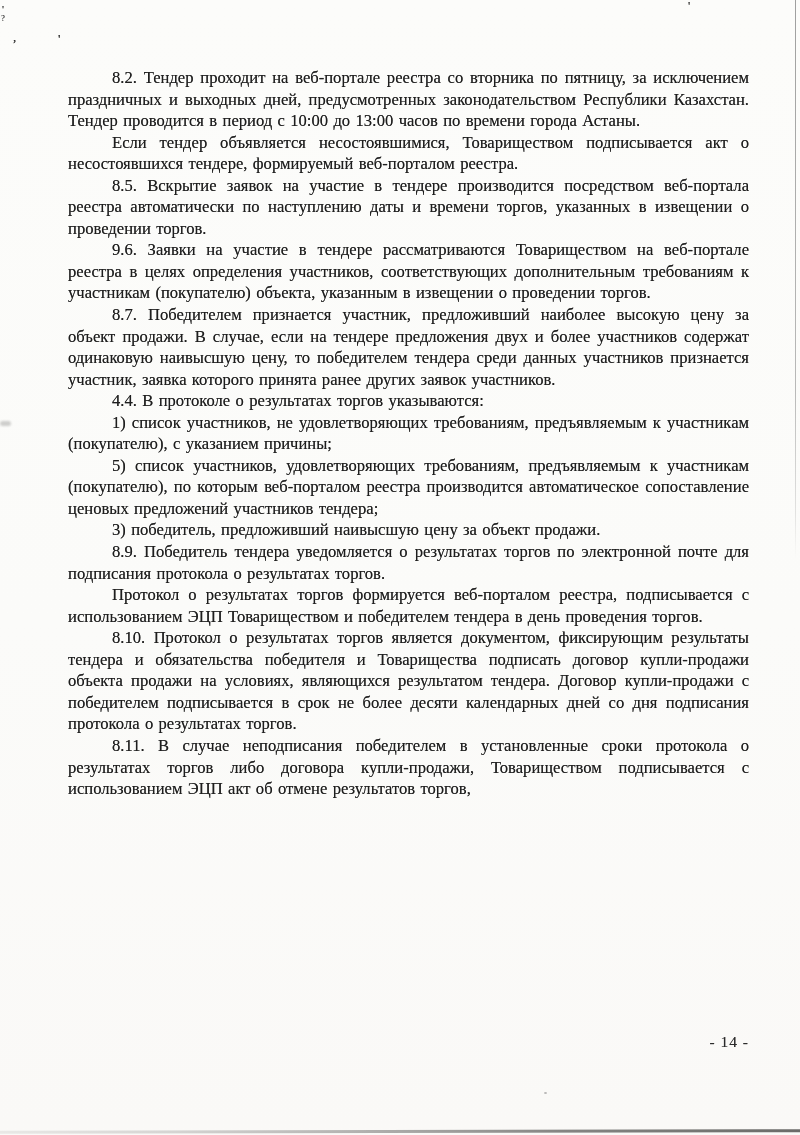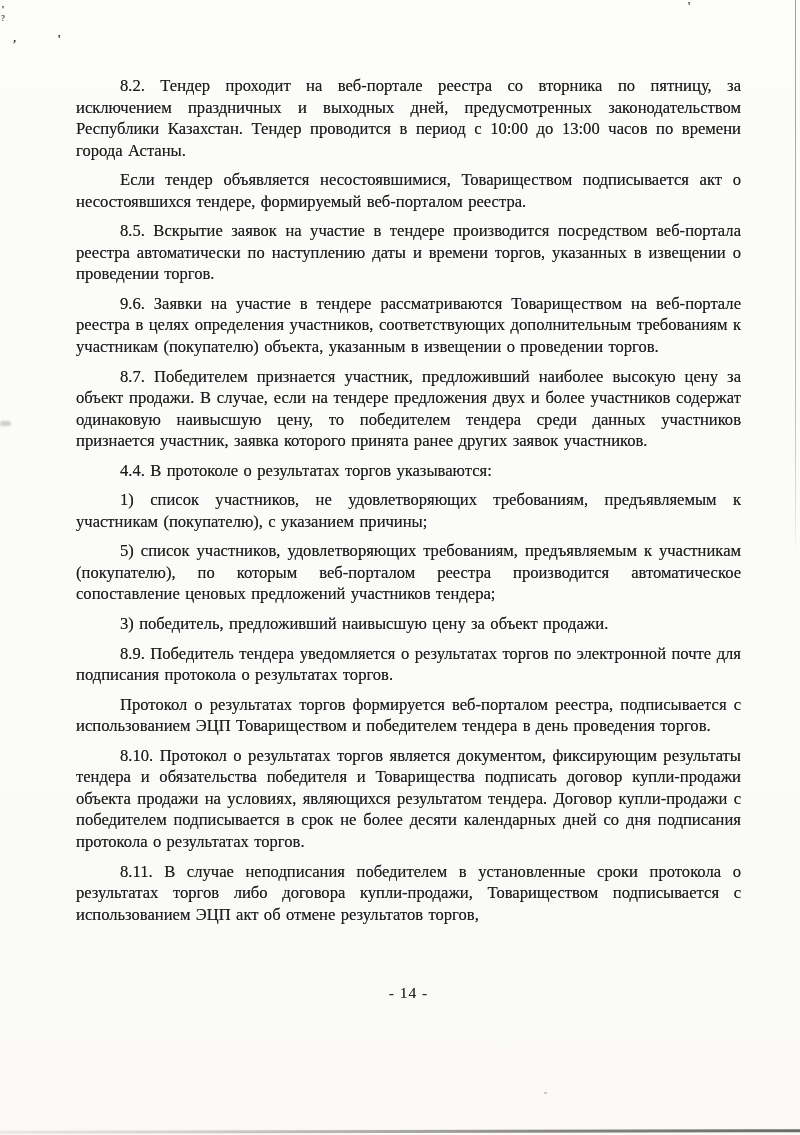--- a/index.html
+++ b/index.html
@@ -24,31 +24,31 @@
     left: 68px;
     top: 67px;
     width: 681px;
     color: #1e1e1e;
     font-size: 16.6px;
     line-height: 21.55px;
     text-align: justify;
     text-shadow: 0 0 0.5px rgba(25,25,25,0.65);
   }
   .text-block p {
-    margin: 8px;
+    margin: 0;
     padding: 0;
     text-indent: 44px;
     word-spacing: 1.2px;
   }
   .page-number {
     position: absolute;
     left: 68px;
-    top: 984px;
+    top: 1033px;
     width: 681px;
-    text-align: center;
+    text-align: right;
     color: #2a2a2a;
     font-size: 15.5px;
     letter-spacing: 1px;
     text-shadow: 0 0 0.5px rgba(25,25,25,0.55);
   }
   .speck {
     position: absolute;
     color: #2b2b2b;
     font-family: "Liberation Serif", serif;
     line-height: 1;

